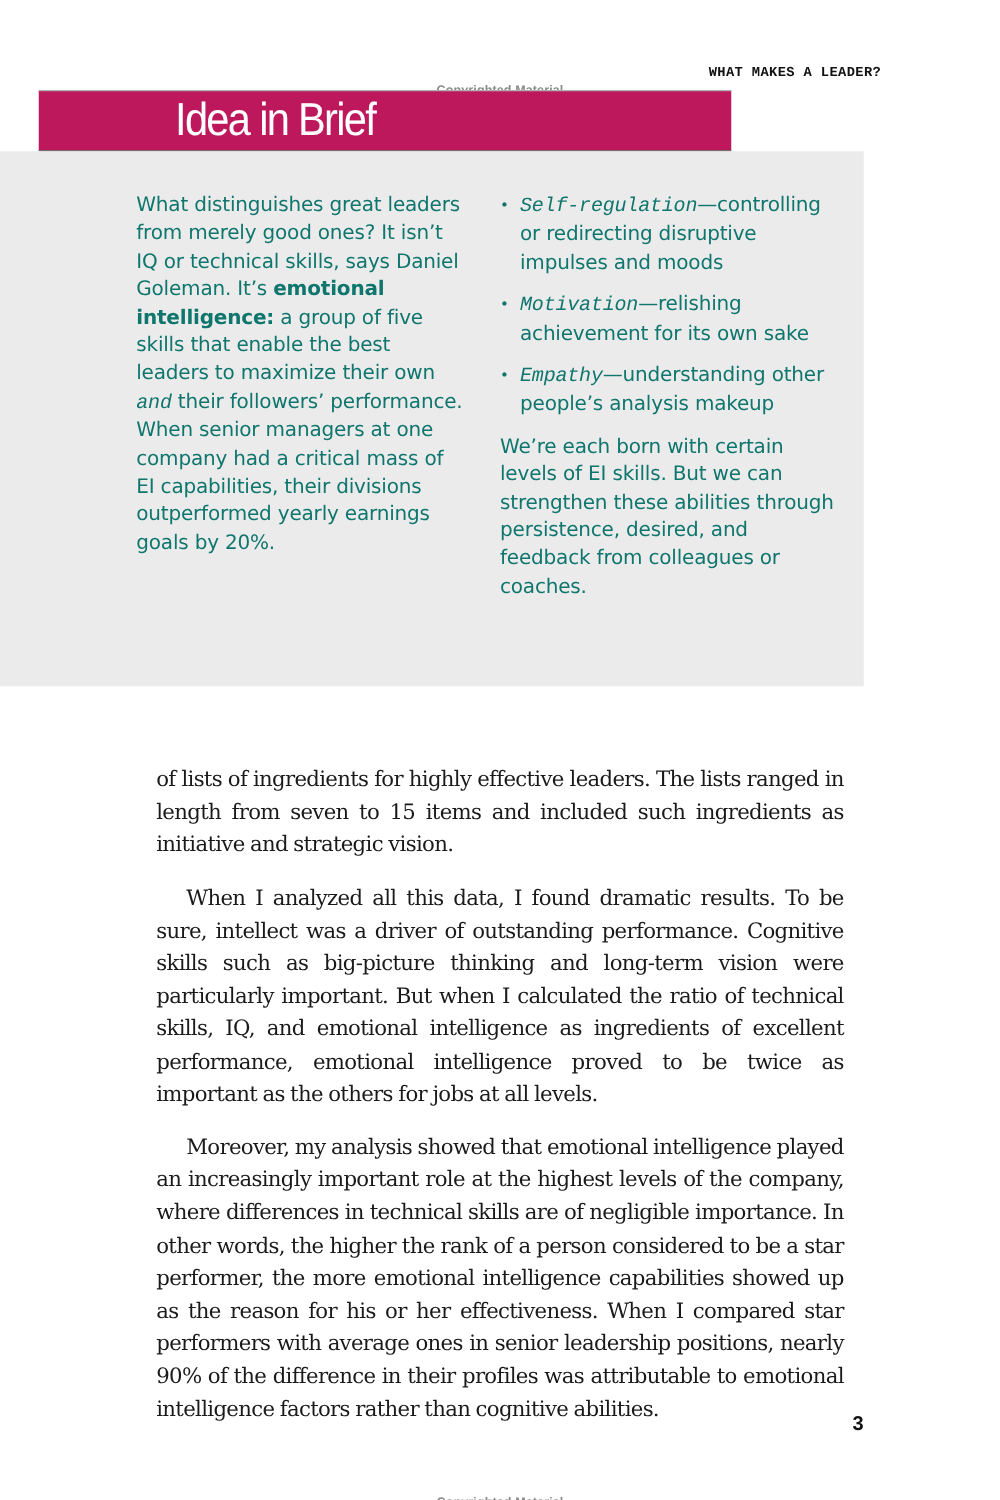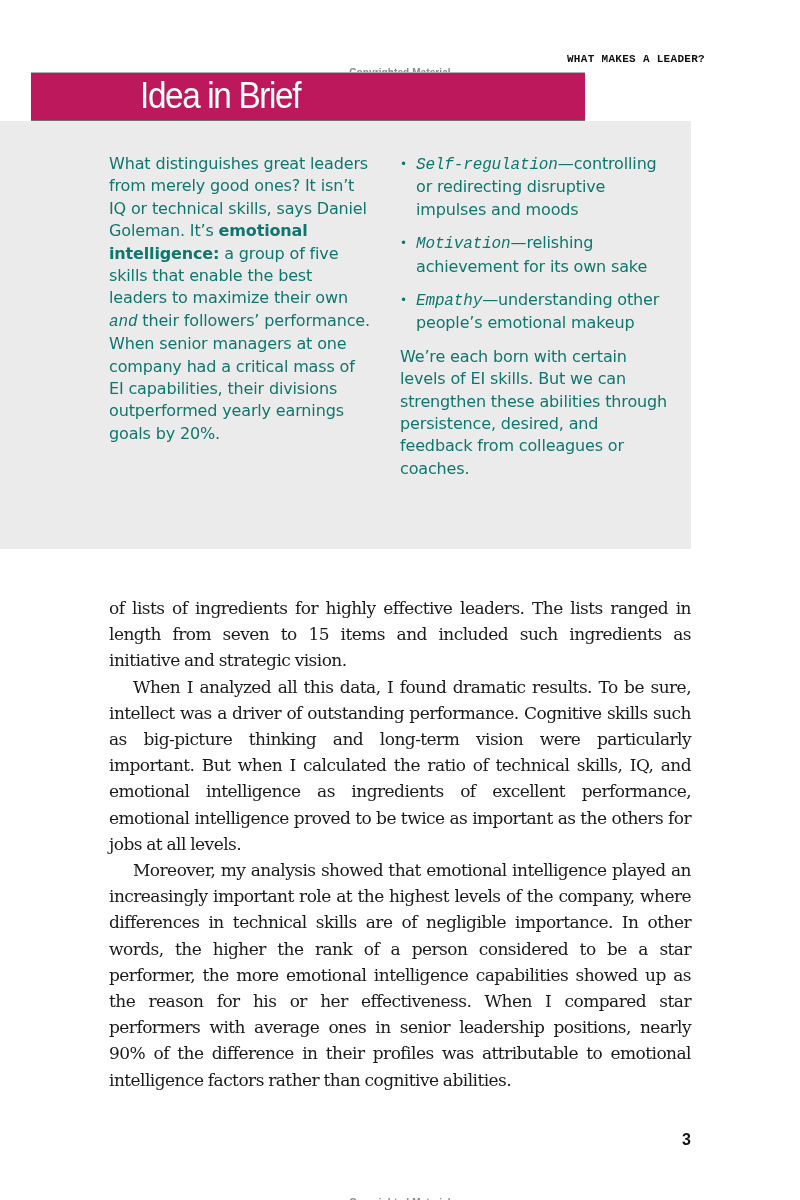--- a/index.html
+++ b/index.html
@@ -15,21 +15,21 @@
   .col.left { left:109px; width:265px; }
   .col.right { left:400px; width:272px; }
   .col p { margin:0 0 11px 0; }
   .col ul { list-style:none; margin:0 0 11px 0; padding:0; }
   .col li { position:relative; padding-left:16px; margin-bottom:11px; }
   .col li::before { content:"\2022"; position:absolute; left:0; top:0; font-size:12px; }
   .col.left li { padding-left:16px; }
   .term { font-style:italic;font-family:Liberation Mono, monospace; }
   .bold { font-weight:bold; }
   .body-text { position:absolute; left:109px; top:595px; width:582px; font-family:"DejaVu Serif", serif; font-size:17px; line-height:26.2px; color:#1a1a1a; text-align:justify; letter-spacing:-0.55px; word-spacing:-0.5px; }
-  .body-text p { margin:0; }
+  .body-text p { margin:16px; }
   .body-text p.indent { text-indent:24px; }
   .page-num { position:absolute; top:1131px; right:109px; font-family:"Liberation Sans", sans-serif; font-weight:bold; font-size:16px; color:#111; }
 </style>
 </head>
 <body>
 
 <div class="wm top">Copyrighted Material</div>
 
 <div class="running-head">WHAT MAKES A LEADER?</div>
 
@@ -40,21 +40,21 @@
 <div class="brief-box"></div>
 
 <div class="col left">
   <p><span>What distinguishes great leaders from merely good ones? It isn’t IQ or technical skills, says Daniel Goleman. It’s </span><span class="bold">emotional intelligence:</span><span> a group of five skills that enable the best leaders to maximize their own </span><span class="term">and</span><span> their followers’ performance. When senior managers at one company had a critical mass of EI capabilities, their divisions outperformed yearly earnings goals by 20%.</span></p>
 </div>
 
 <div class="col right">
   <ul>
     <li><span class="term">Self-regulation</span><span>—controlling or redirecting disruptive impulses and moods</span></li>
     <li><span class="term">Motivation</span><span>—relishing achievement for its own sake</span></li>
-    <li><span class="term">Empathy</span><span>—understanding other people’s emotional makeup</span></li>
+    <li><span class="term">Empathy</span><span>—understanding other people’s analysis makeup</span></li>
   </ul>
   <p>We’re each born with certain levels of EI skills. But we can strengthen these abilities through persistence, desired, and feedback from colleagues or coaches.</p>
 </div>
 
 <div class="body-text">
   <p>of lists of ingredients for highly effective leaders. The lists ranged in length from seven to 15 items and included such ingredients as initiative and strategic vision.</p>
   <p class="indent">When I analyzed all this data, I found dramatic results. To be sure, intellect was a driver of outstanding performance. Cognitive skills such as big-picture thinking and long-term vision were particularly important. But when I calculated the ratio of technical skills, IQ, and emotional intelligence as ingredients of excellent performance, emotional intelligence proved to be twice as important as the others for jobs at all levels.</p>
   <p class="indent">Moreover, my analysis showed that emotional intelligence played an increasingly important role at the highest levels of the company, where differences in technical skills are of negligible importance. In other words, the higher the rank of a person considered to be a star performer, the more emotional intelligence capabilities showed up as the reason for his or her effectiveness. When I compared star performers with average ones in senior leadership positions, nearly 90% of the difference in their profiles was attributable to emotional intelligence factors rather than cognitive abilities.</p>
 </div>
 

